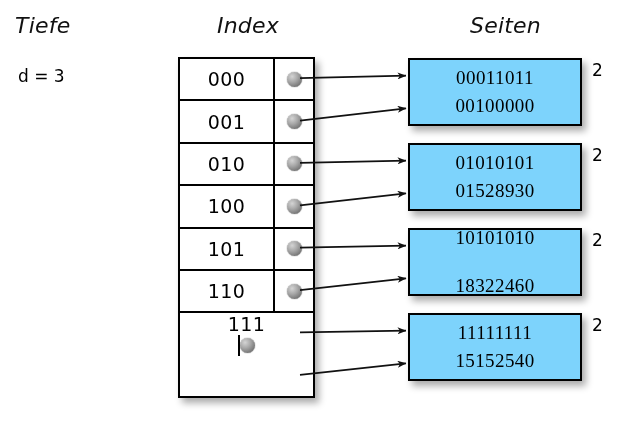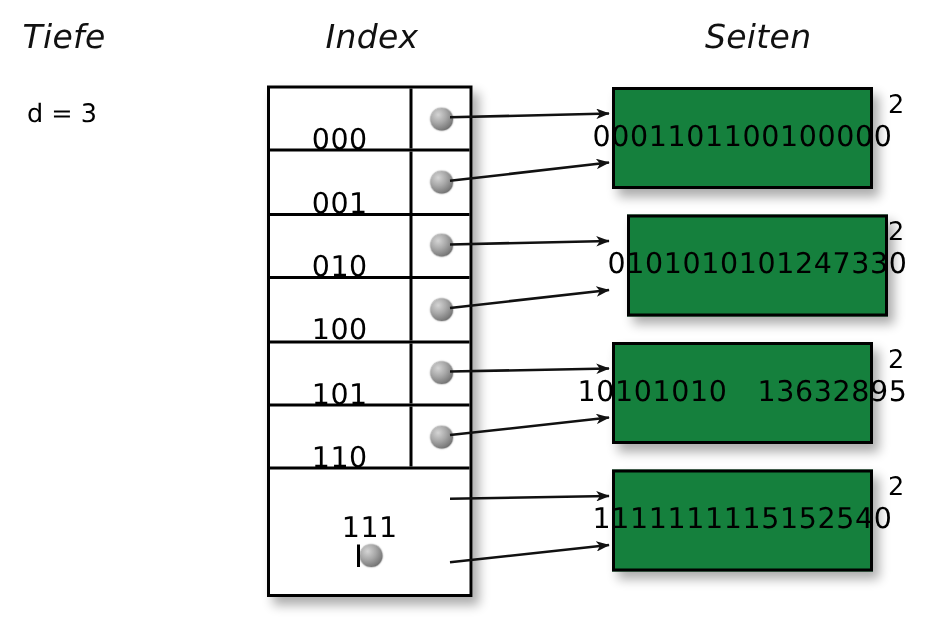--- a/index.html
+++ b/index.html
@@ -68,21 +68,20 @@
   }
   .index-row:last-child { border-bottom: none; flex-direction: column; }
 
   .index-key {
     width: 93px;
     box-sizing: border-box;
     text-align: center;
     font-size: 19px;
     letter-spacing: 0.4px;
     color: #000000;
-    margin-top: 28px;
   }
   .index-ptr-cell {
     flex: 1;
     height: 100%;
     box-sizing: border-box;
     border-left: 2px solid #000000;
     display: flex;
     align-items: center;
     justify-content: center;
   }
@@ -95,36 +94,37 @@
   }
 
   
   .page-box {
     position: absolute;
     left: 408px;
     width: 174px;
     height: 68px;
     box-sizing: border-box;
     border: 2px solid #000000;
-    background: #15803d;
+    background: #7dd3fc;
     box-shadow: 4px 5px 7px rgba(0,0,0,0.33);
     display: flex;
-    flex-direction: row;
+    flex-direction: column;
     align-items: center;
     justify-content: center;
+    font-family: Liberation Serif, serif;
   }
   .page-line {
     font-size: 19px;
     letter-spacing: 0.4px;
     line-height: 1.45;
     color: #000000;
     white-space: nowrap;
   }
   #page-0 { top: 58px;  }
-  #page-1 { top: 143px; margin-left: 10px; }
+  #page-1 { top: 143px; }
   #page-2 { top: 228px; gap: 20px; }
   #page-3 { top: 313px; }
 
   .page-count {
     position: absolute;
     left: 592px;
     font-size: 17px;
     color: #000000;
   }
   #count-0 { top: 60px;  }
@@ -197,25 +197,25 @@
         </div>
       </div>
     </div>
 
   <div class="page-box" id="page-0">
       <div class="page-line">00011011</div>
       <div class="page-line">00100000</div>
     </div>
   <div class="page-box" id="page-1">
       <div class="page-line">01010101</div>
-      <div class="page-line">01247330</div>
+      <div class="page-line">01528930</div>
     </div>
   <div class="page-box" id="page-2">
       <div class="page-line">10101010</div>
-      <div class="page-line">13632895</div>
+      <div class="page-line">18322460</div>
     </div>
   <div class="page-box" id="page-3">
       <div class="page-line">11111111</div>
       <div class="page-line">15152540</div>
     </div>
 
   <div class="page-count" id="count-0">2</div>
   <div class="page-count" id="count-1">2</div>
   <div class="page-count" id="count-2">2</div>
   <div class="page-count" id="count-3">2</div>

